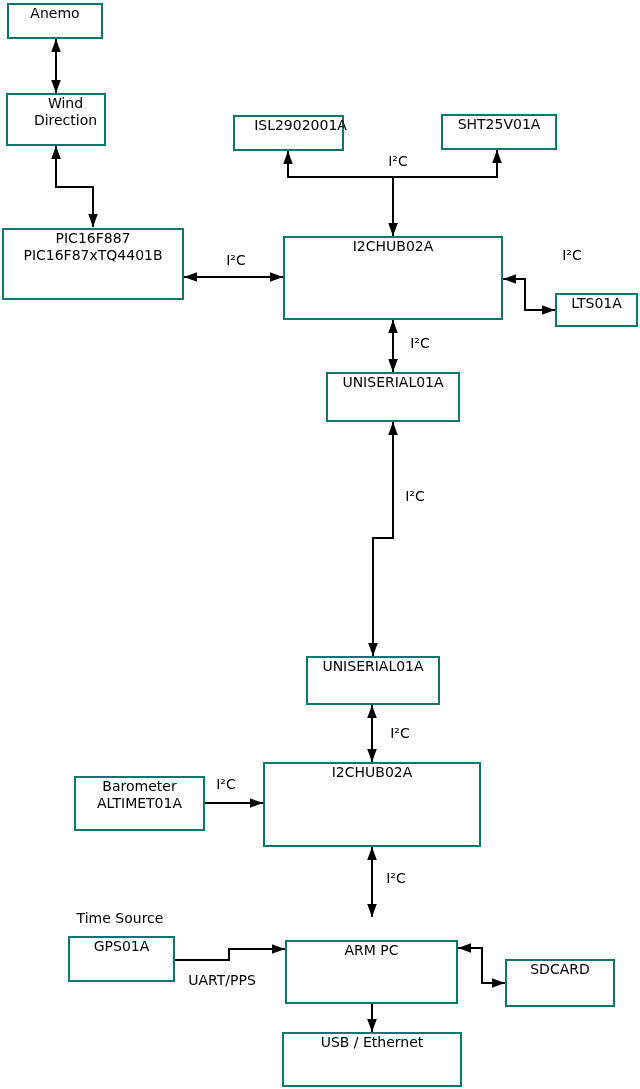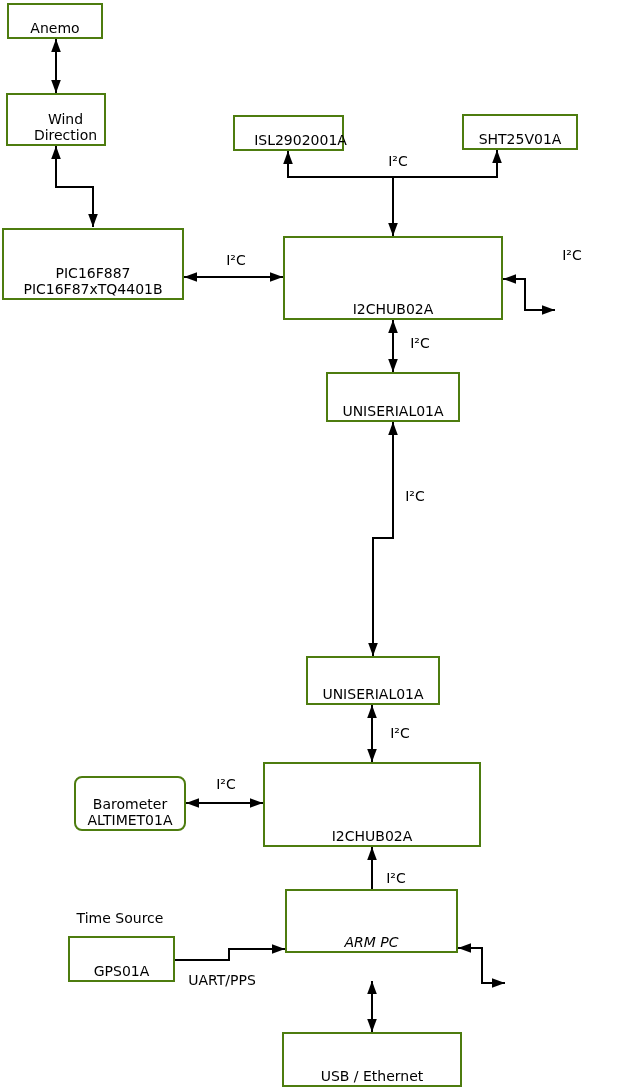--- a/index.html
+++ b/index.html
@@ -21,24 +21,24 @@
   .e-end  { marker-end: url(#arrow); }
   .e-start{ marker-start: url(#arrow); }
   .edges text {
     font-family: "DejaVu Sans", "Liberation Sans", sans-serif;
     font-size: 14px;
     fill: #000000;
   }
   .node {
     position: absolute;
     box-sizing: border-box;
-    border: 2px solid #4d7c0f;
+    border: 2px solid #0f766e;
     background: #ffffff;
     display: flex;
-    align-items: flex-end;
+    align-items: flex-start;
     justify-content: center;
   }
   .node-label {
     white-space: pre-line;
     text-align: center;
     font-size: 14px;
     line-height: 1.18;
   }
 </style>
 </head>
@@ -91,52 +91,58 @@
 
   <div class="node" style="left:2px;   top:228px;  width:182px; height:72px;">
     <span class="node-label">PIC16F887
 PIC16F87xTQ4401B</span>
   </div>
 
   <div class="node" style="left:233px; top:115px;  width:111px; height:36px;padding-left:24px;">
     <span class="node-label">ISL2902001A</span>
   </div>
 
-  <div class="node" style="left:462px; top:114px;  width:116px; height:36px;">
+  <div class="node" style="left:441px; top:114px;  width:116px; height:36px;">
     <span class="node-label">SHT25V01A</span>
   </div>
 
   <div class="node" style="left:283px; top:236px;  width:220px; height:84px;">
     <span class="node-label">I2CHUB02A</span>
   </div>
 
+  <div class="node" style="left:555px; top:293px;  width:83px;  height:34px;">
+    <span class="node-label">LTS01A</span>
+  </div>
 
   <div class="node" style="left:326px; top:372px;  width:134px; height:50px;">
     <span class="node-label">UNISERIAL01A</span>
   </div>
 
   <div class="node" style="left:306px; top:656px;  width:134px; height:49px;">
     <span class="node-label">UNISERIAL01A</span>
   </div>
 
   <div class="node" style="left:263px; top:762px;  width:218px; height:85px;">
     <span class="node-label">I2CHUB02A</span>
   </div>
 
-  <div class="node" style="left:74px;  top:776px;  width:112px; height:55px;border-radius:8px;">
+  <div class="node" style="left:74px;  top:776px;  width:131px; height:55px;">
     <span class="node-label">Barometer
 ALTIMET01A</span>
   </div>
 
   <div class="node" style="left:68px;  top:936px;  width:107px; height:46px;">
     <span class="node-label">GPS01A</span>
   </div>
 
-  <div class="node" style="left:285px; top:889px;  width:173px; height:64px;font-style:italic;">
+  <div class="node" style="left:285px; top:940px;  width:173px; height:64px;">
     <span class="node-label">ARM PC</span>
   </div>
 
+  <div class="node" style="left:505px; top:959px;  width:110px; height:48px;">
+    <span class="node-label">SDCARD</span>
+  </div>
 
   <div class="node" style="left:282px; top:1032px; width:180px; height:55px;">
     <span class="node-label">USB / Ethernet</span>
   </div>
 
 </div>
 
 </body></html>

